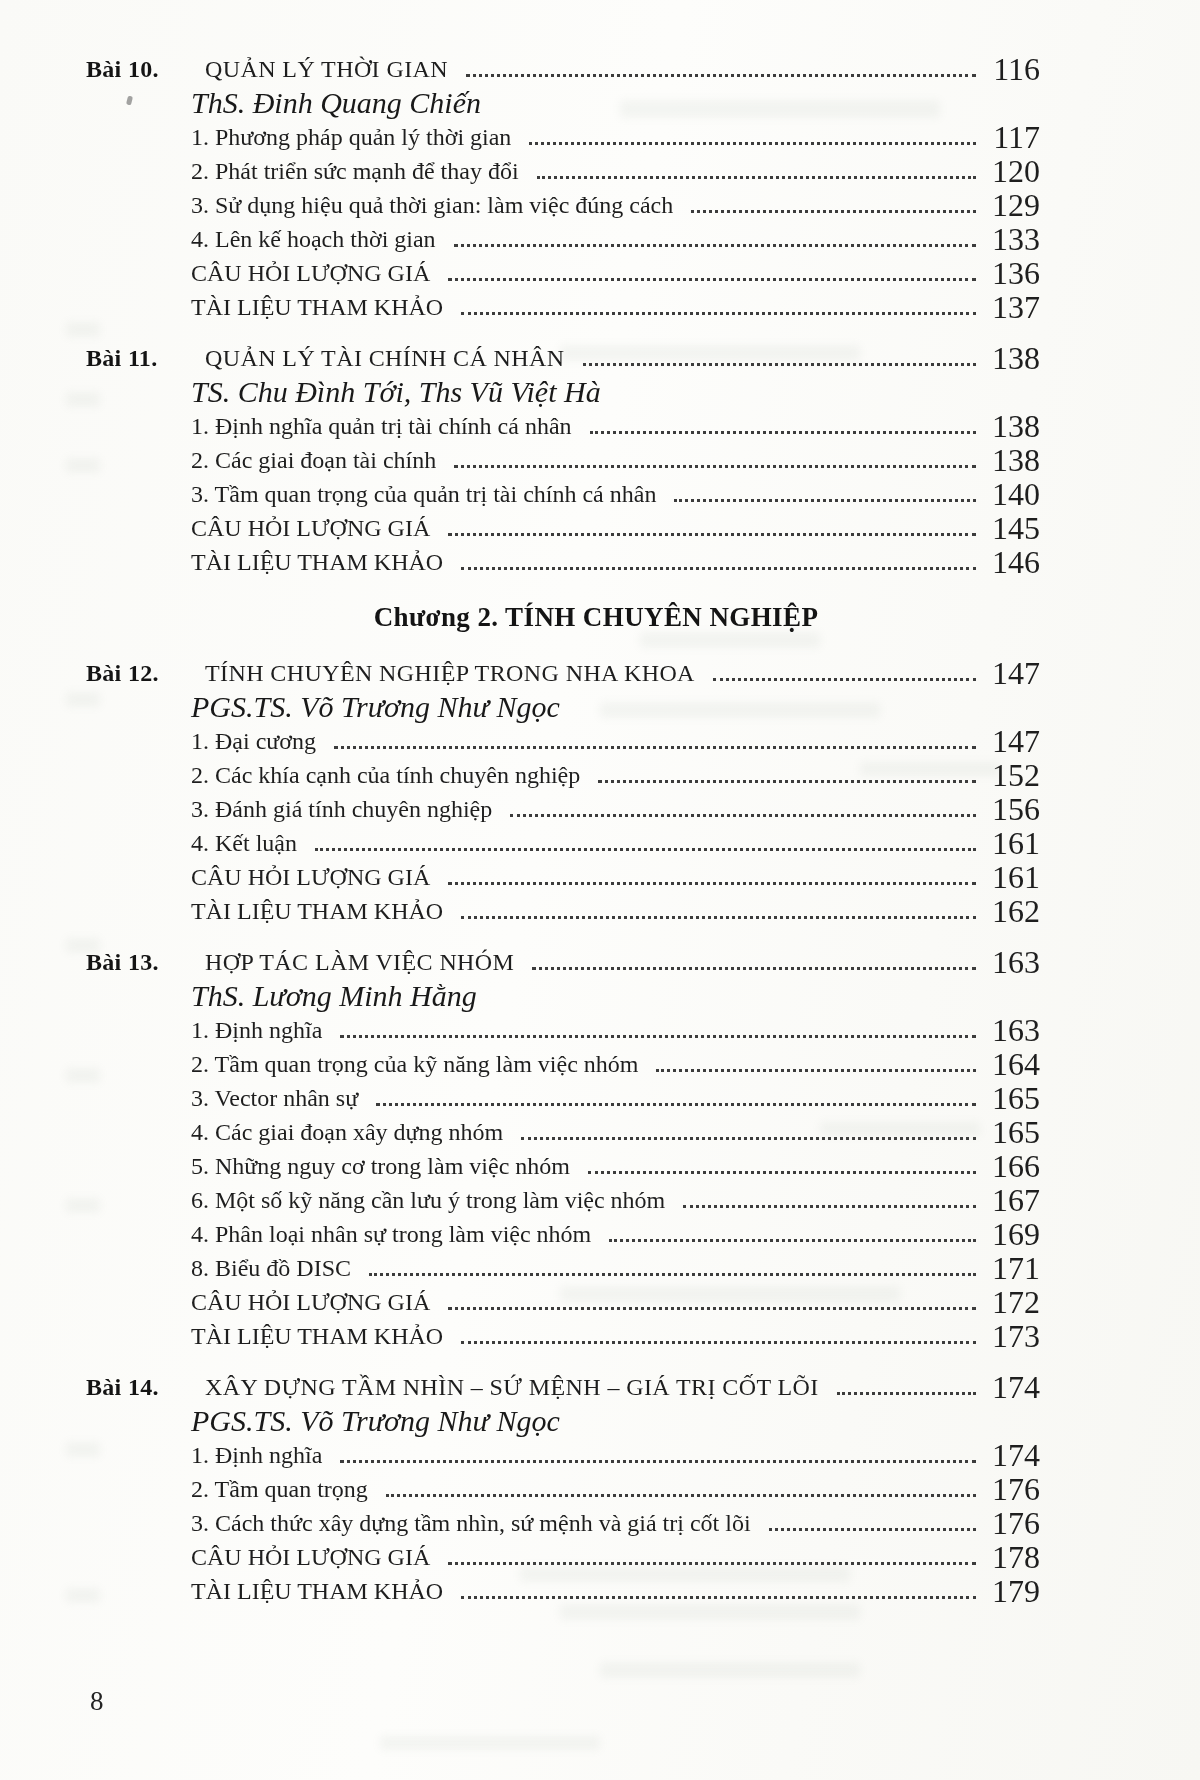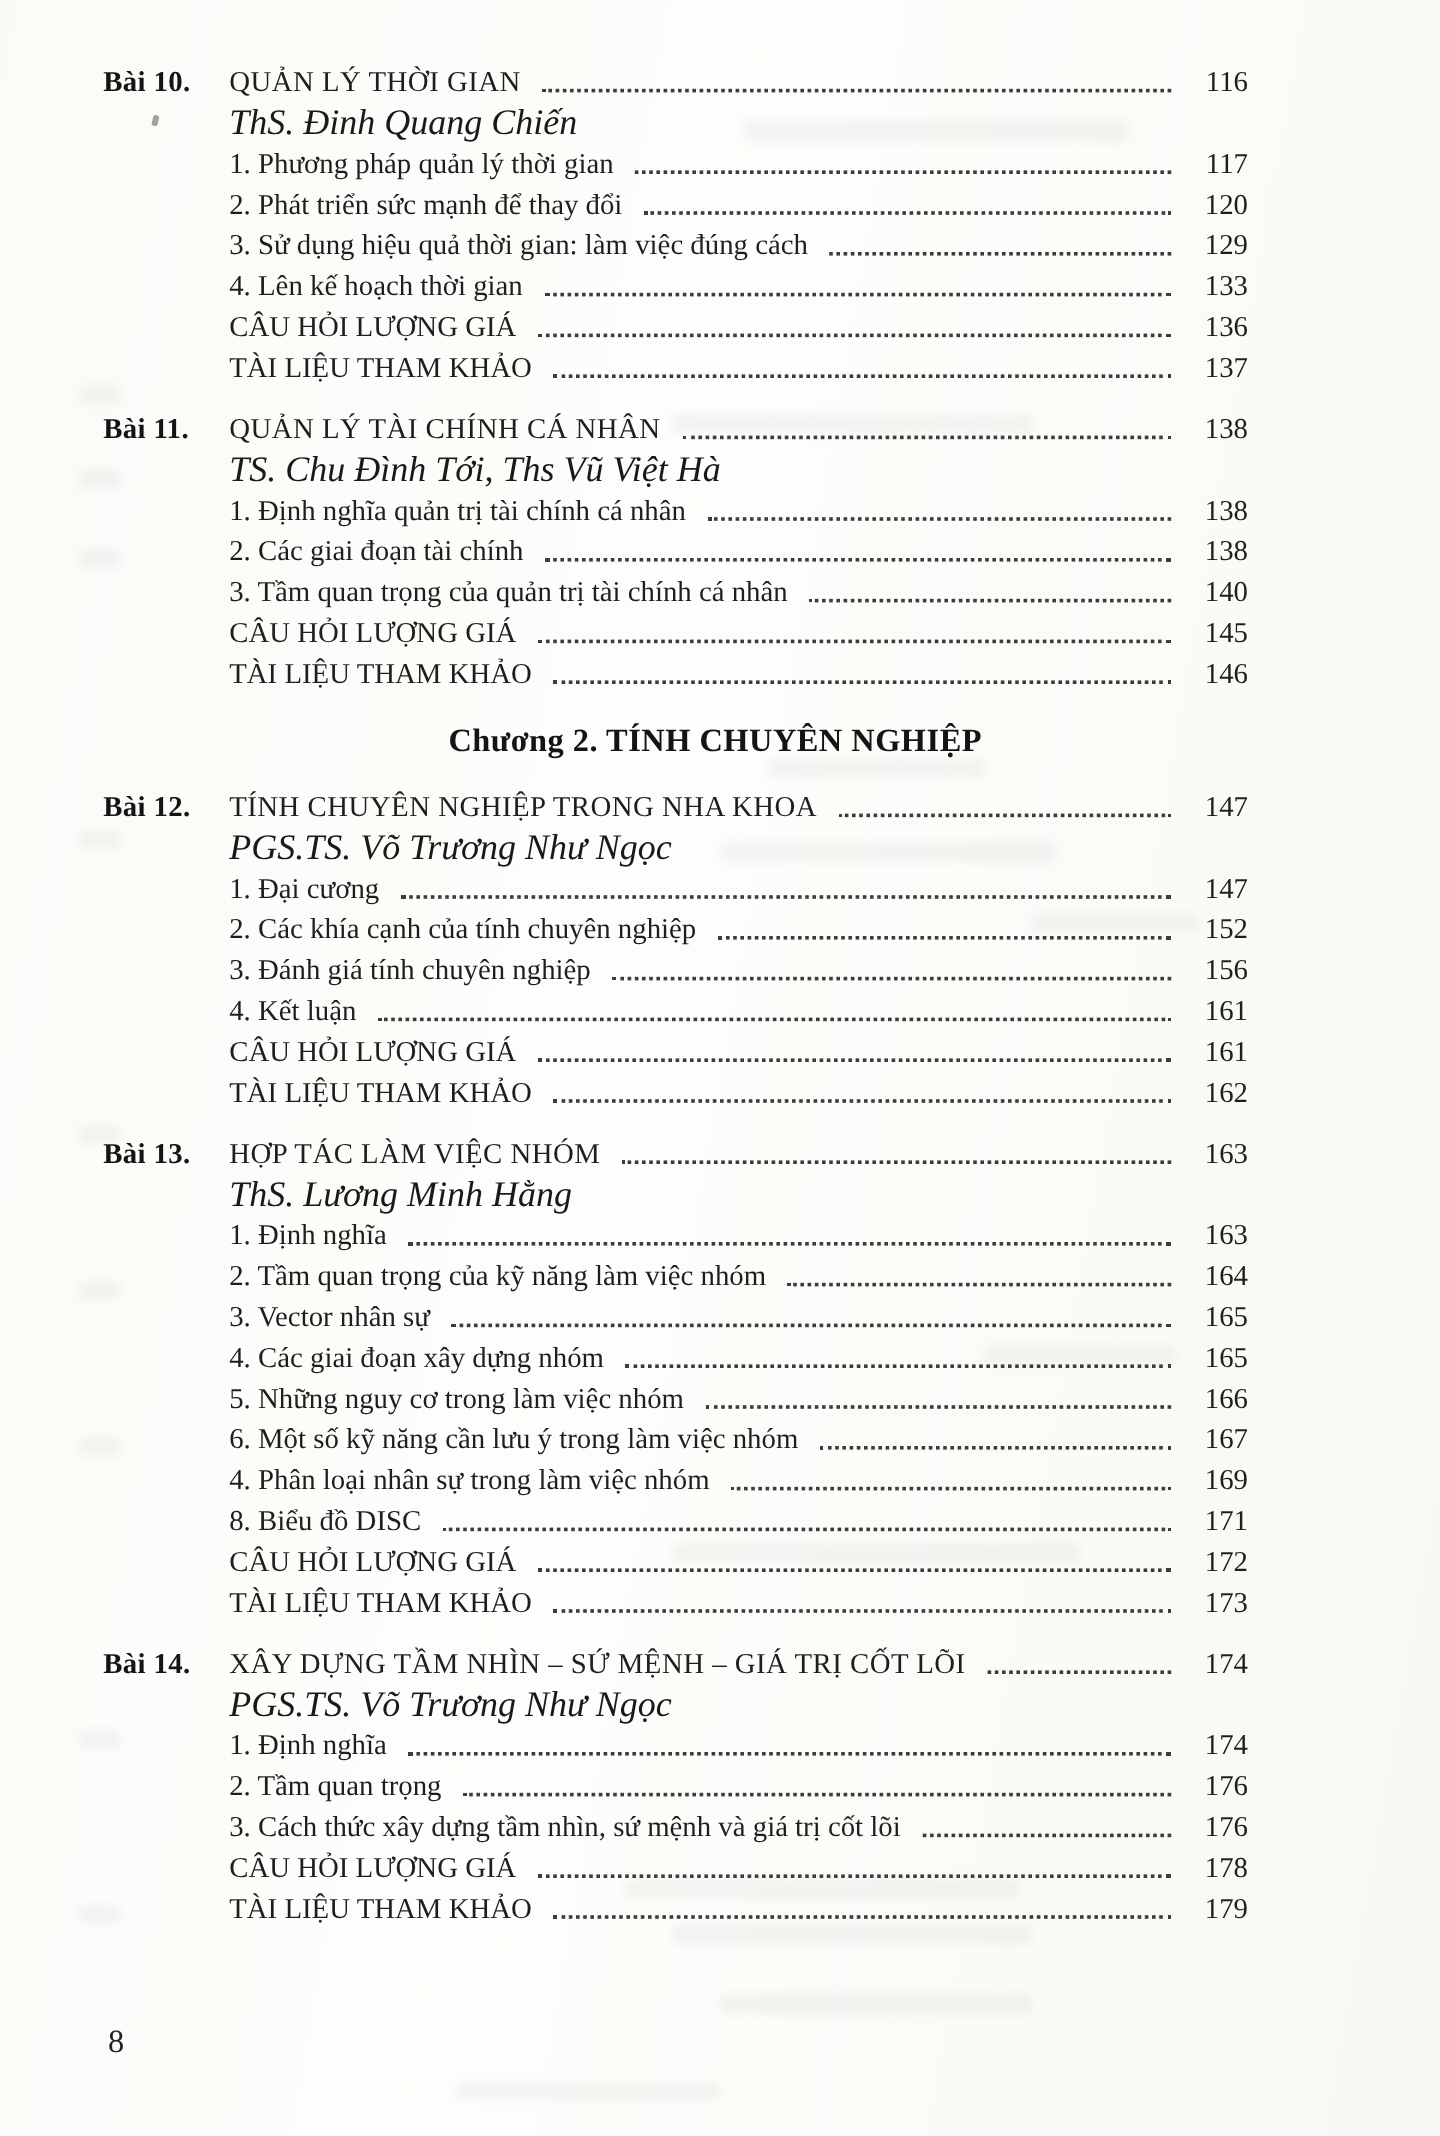--- a/index.html
+++ b/index.html
@@ -16,27 +16,27 @@
   .toc { position:absolute; left:86px; top:50px; width:954px; }
 
   .row { display:flex; align-items:flex-end; height:34px;gap:11px; }
   .indent { flex:none; width:94px; }
   .label {
     flex:none; width:94px;
     font-weight:bold; font-size:24px; color:#141414;
     letter-spacing:.3px; line-height:30px;
   }
   .entry-text { font-size:24px; line-height:30px; white-space:nowrap; }
-  .title-text { letter-spacing:.4px; }
+  .title-text { letter-spacing:.4px;margin-left:14px; }
   .dots {
     flex:1 1 auto; min-width:14px;
     border-bottom:3px dotted #3c3c3c;
     margin:0 3px 7px 7px;
   }
-  .pagenum { flex:none; min-width:50px; text-align:right; font-size:24px; line-height:30px; }
+  .pagenum { flex:none; min-width:50px; text-align:right; font-size:32px; line-height:30px; }
   .author { font-size:30px; line-height:30px; font-weight:normal; font-style:italic; color:#191919;margin-top:24px; }
 
   .section { margin-top:17px; }
   .section:first-child { margin-top:0; }
 
   .chapter {
     height:40px; line-height:40px;
     margin:20px 0 12px 0;
     padding-left:66px;
     text-align:center;

